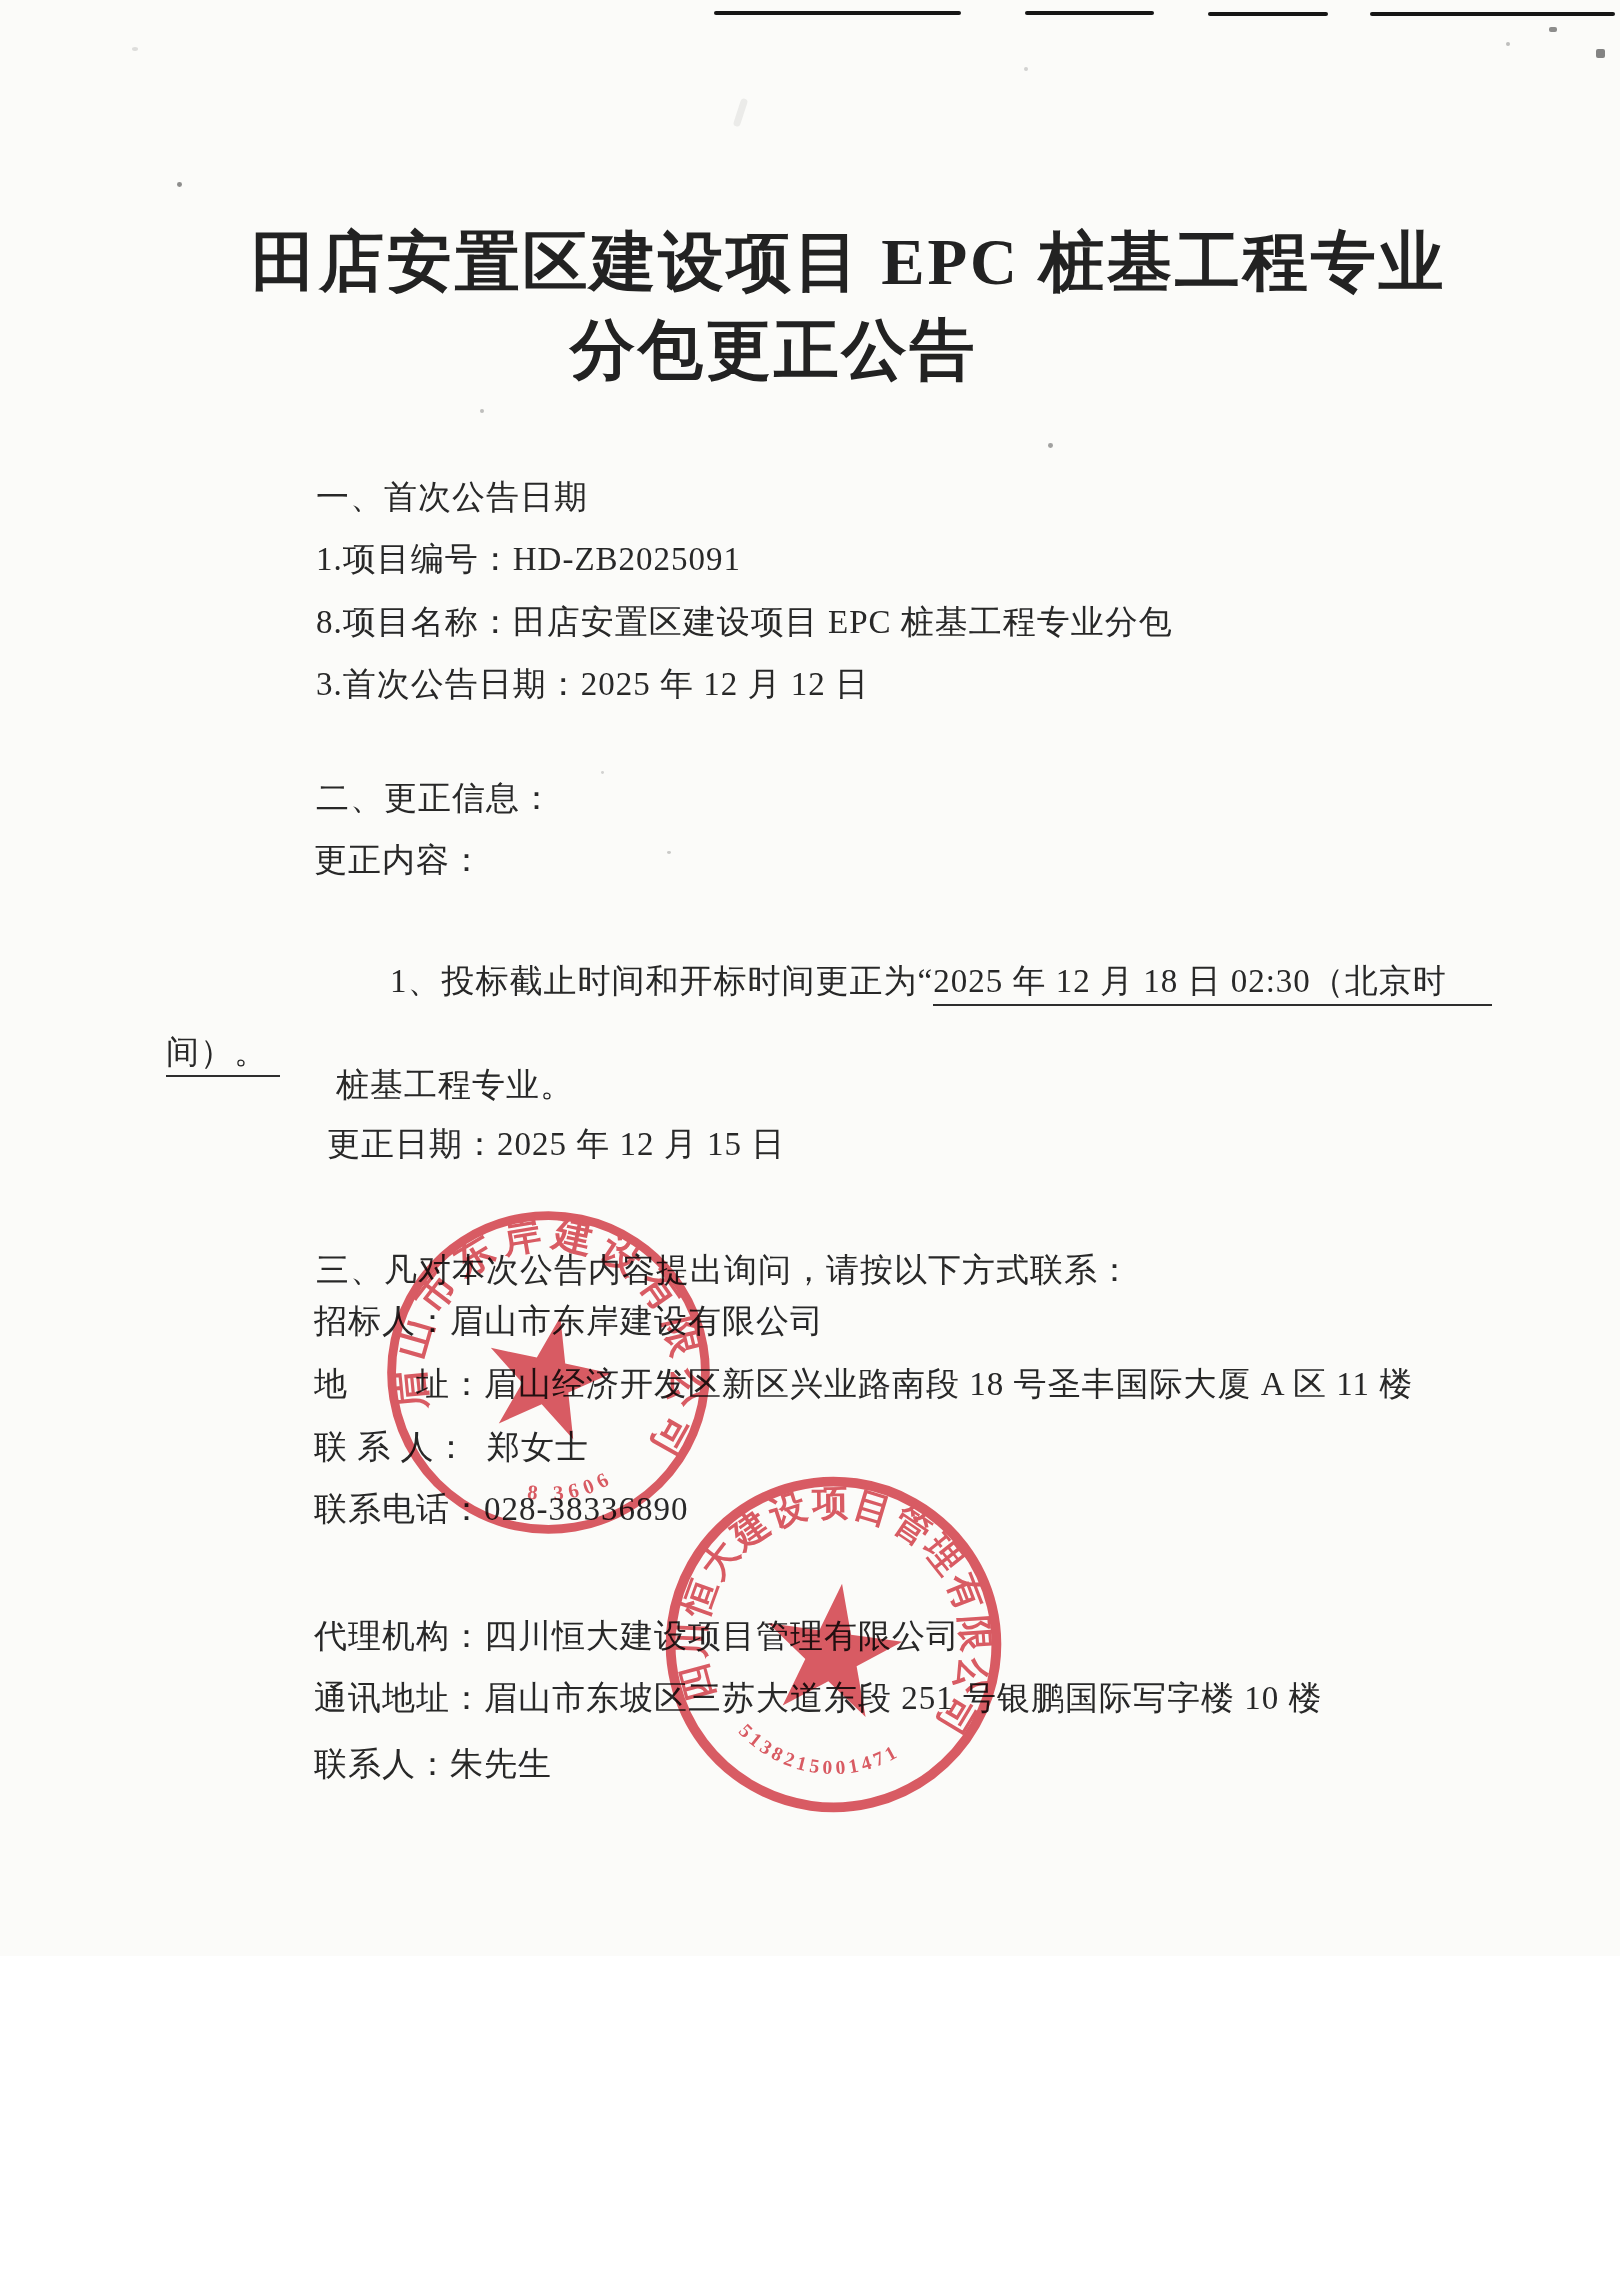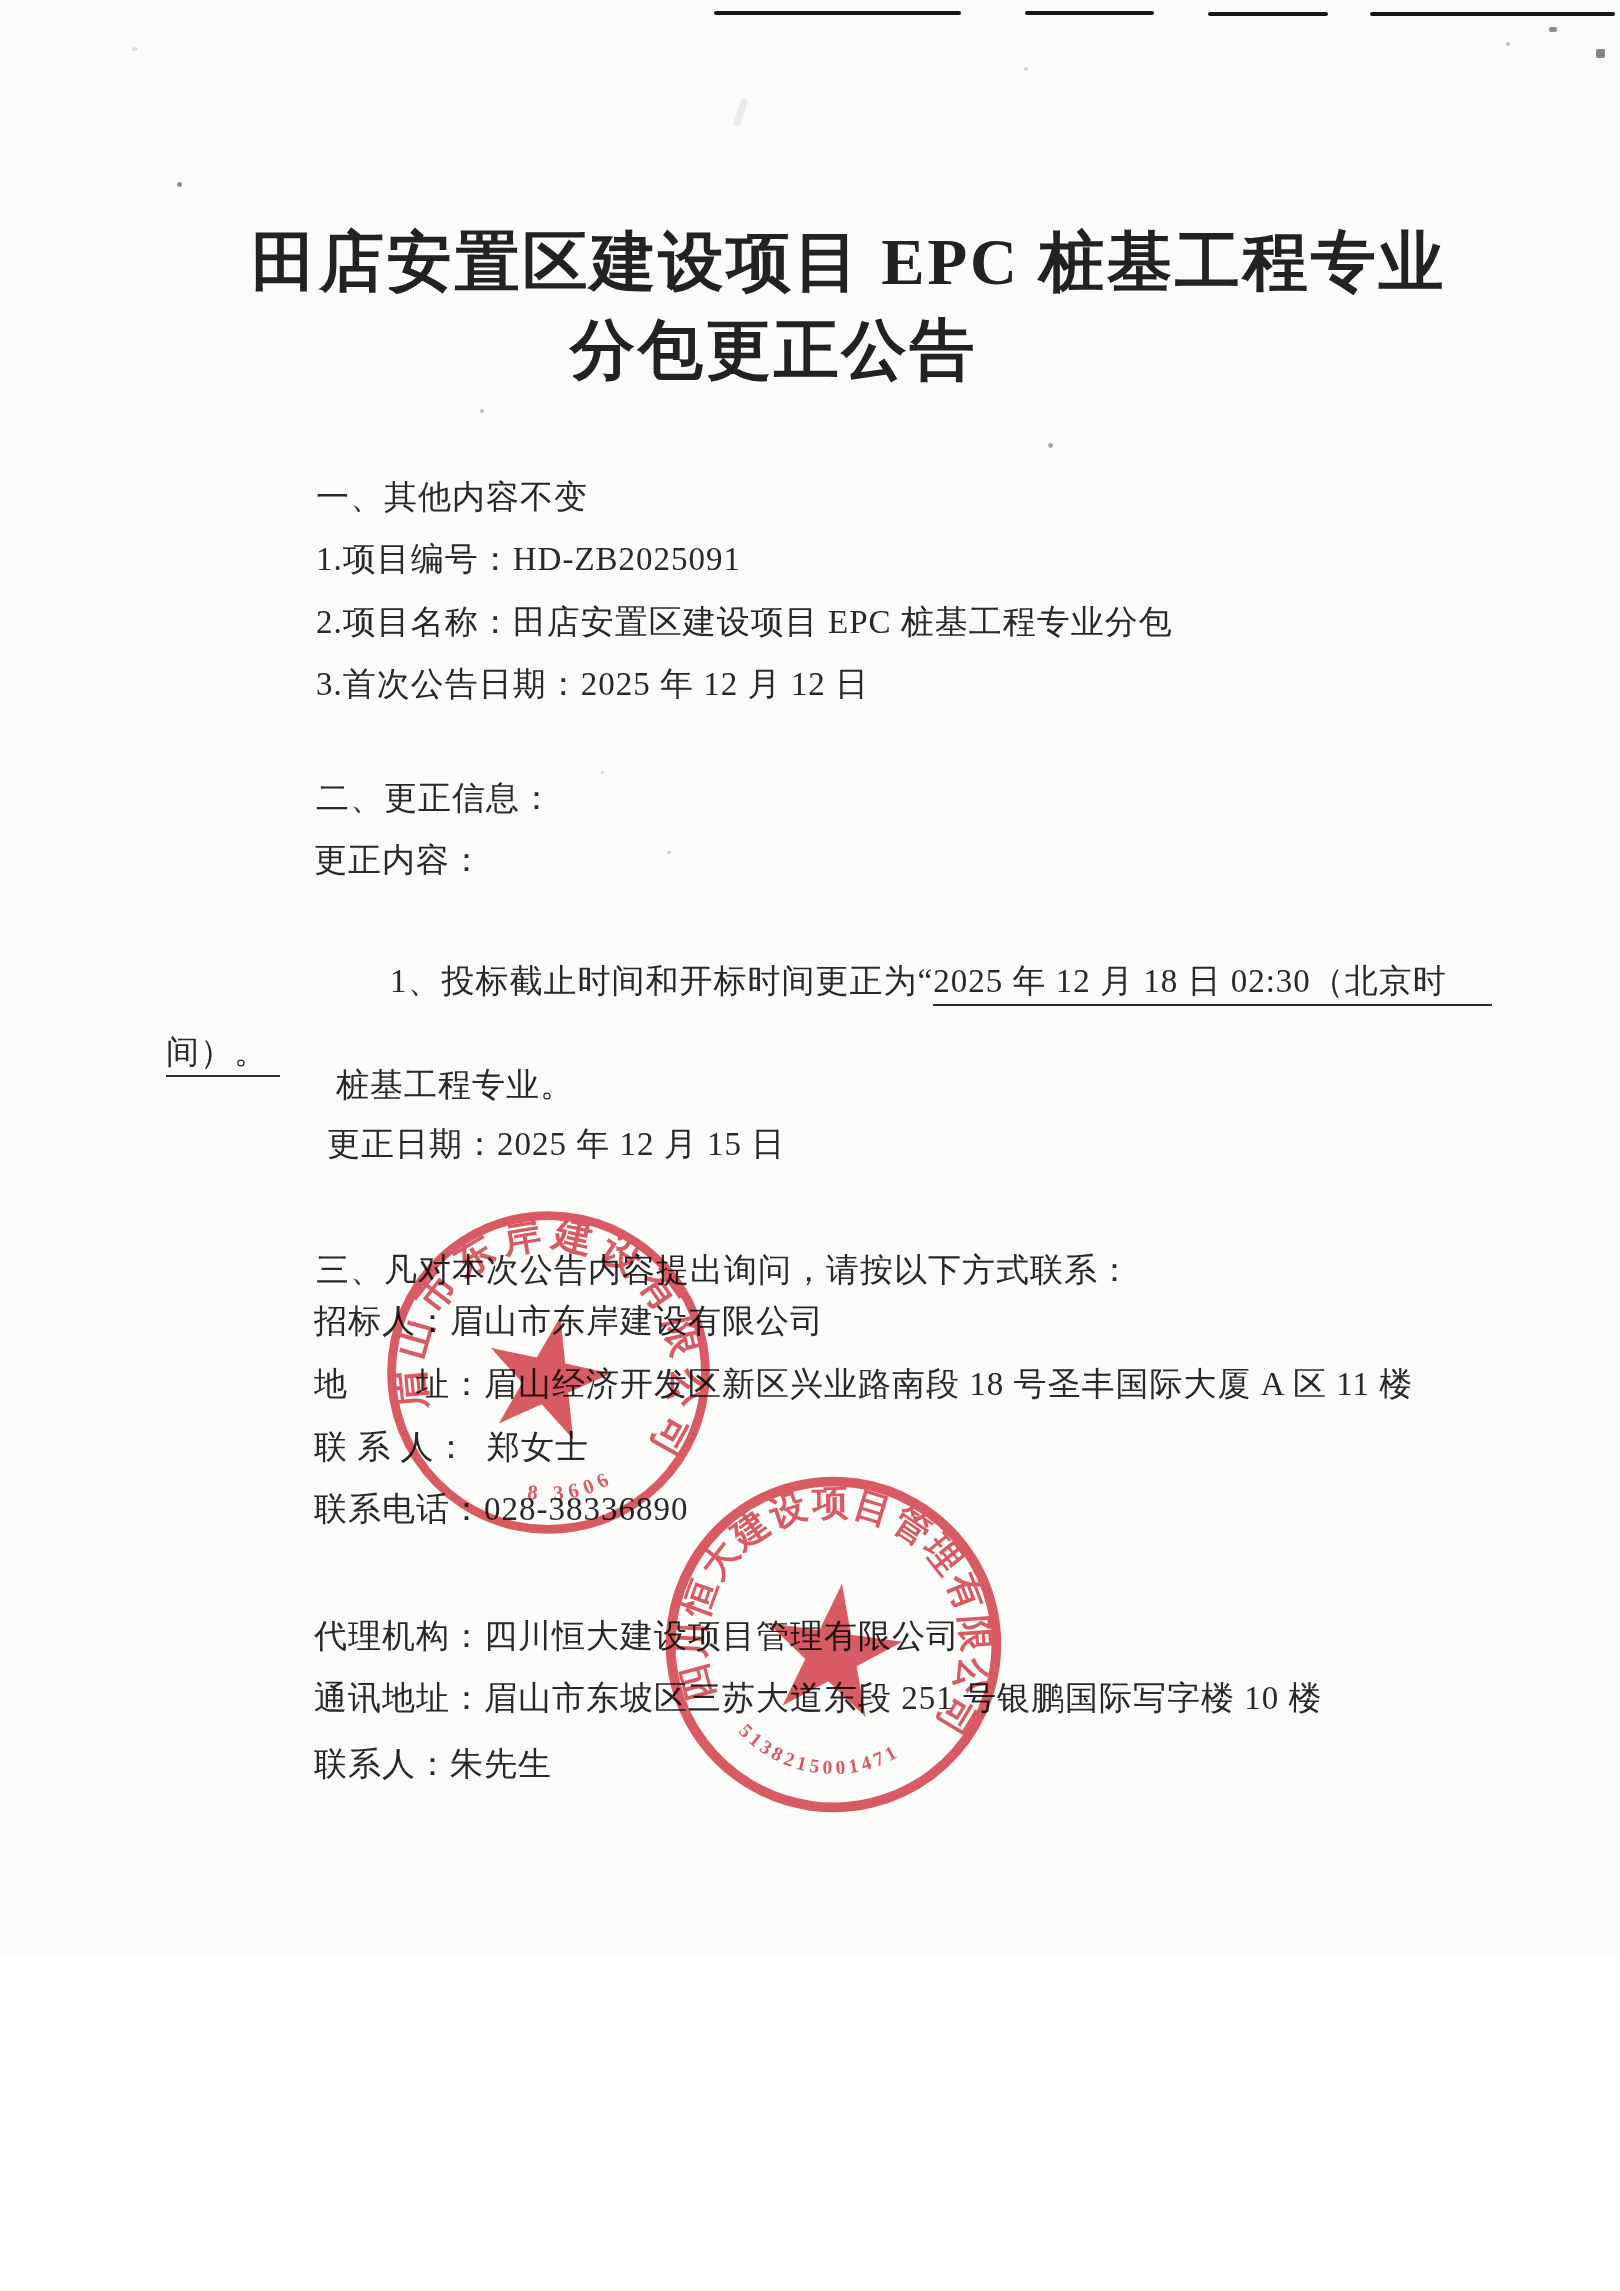--- a/index.html
+++ b/index.html
@@ -64,23 +64,23 @@
   <div class="speck" style="left:1506px;top:42px;width:3.9px;height:3.9px;opacity:.3;"></div>
   <div class="speck" style="left:1596px;top:49px;width:8.8px;height:8.8px;opacity:.6;border-radius:2px;"></div>
   <div class="speck" style="left:1048px;top:443px;width:4.9px;height:4.9px;opacity:.45;"></div>
   <div class="speck" style="left:480px;top:409px;width:3.9px;height:3.9px;opacity:.3;"></div>
   <div class="speck" style="left:601px;top:771px;width:2.9px;height:2.9px;opacity:.2;"></div>
   <div class="speck" style="left:667px;top:851px;width:3.9px;height:2.9px;opacity:.25;"></div>
 
   <div class="title-line" style="left:251px;top:218px;">田店安置区建设项目 EPC 桩基工程专业</div>
   <div class="title-line" style="left:570px;top:306px;">分包更正公告</div>
 
-  <div class="line" style="left:316px;top:476px;">一、其他内容不变</div>
+  <div class="line" style="left:316px;top:476px;">一、首次公告日期</div>
   <div class="line" style="left:316px;top:538px;">1.项目编号：HD-ZB2025091</div>
-  <div class="line" style="left:316px;top:601px;">2.项目名称：田店安置区建设项目 EPC 桩基工程专业分包</div>
+  <div class="line" style="left:316px;top:601px;">8.项目名称：田店安置区建设项目 EPC 桩基工程专业分包</div>
   <div class="line" style="left:316px;top:663px;">3.首次公告日期：2025 年 12 月 12 日</div>
 
   <div class="line" style="left:316px;top:777px;">二、更正信息：</div>
   <div class="line" style="left:314px;top:839px;">更正内容：</div>
 
   <div class="line" style="left:353px;top:917px;">
     <span>1、投标截止时间和开标时间更正为“</span><span class="ul">2025 年 12 月 18 日 02:30（北京时</span><span class="ul ul-ext1"></span>
   </div>
   <div class="line" style="left:129px;top:988px;">
     <span class="ul ul-ext2">间）。</span>

